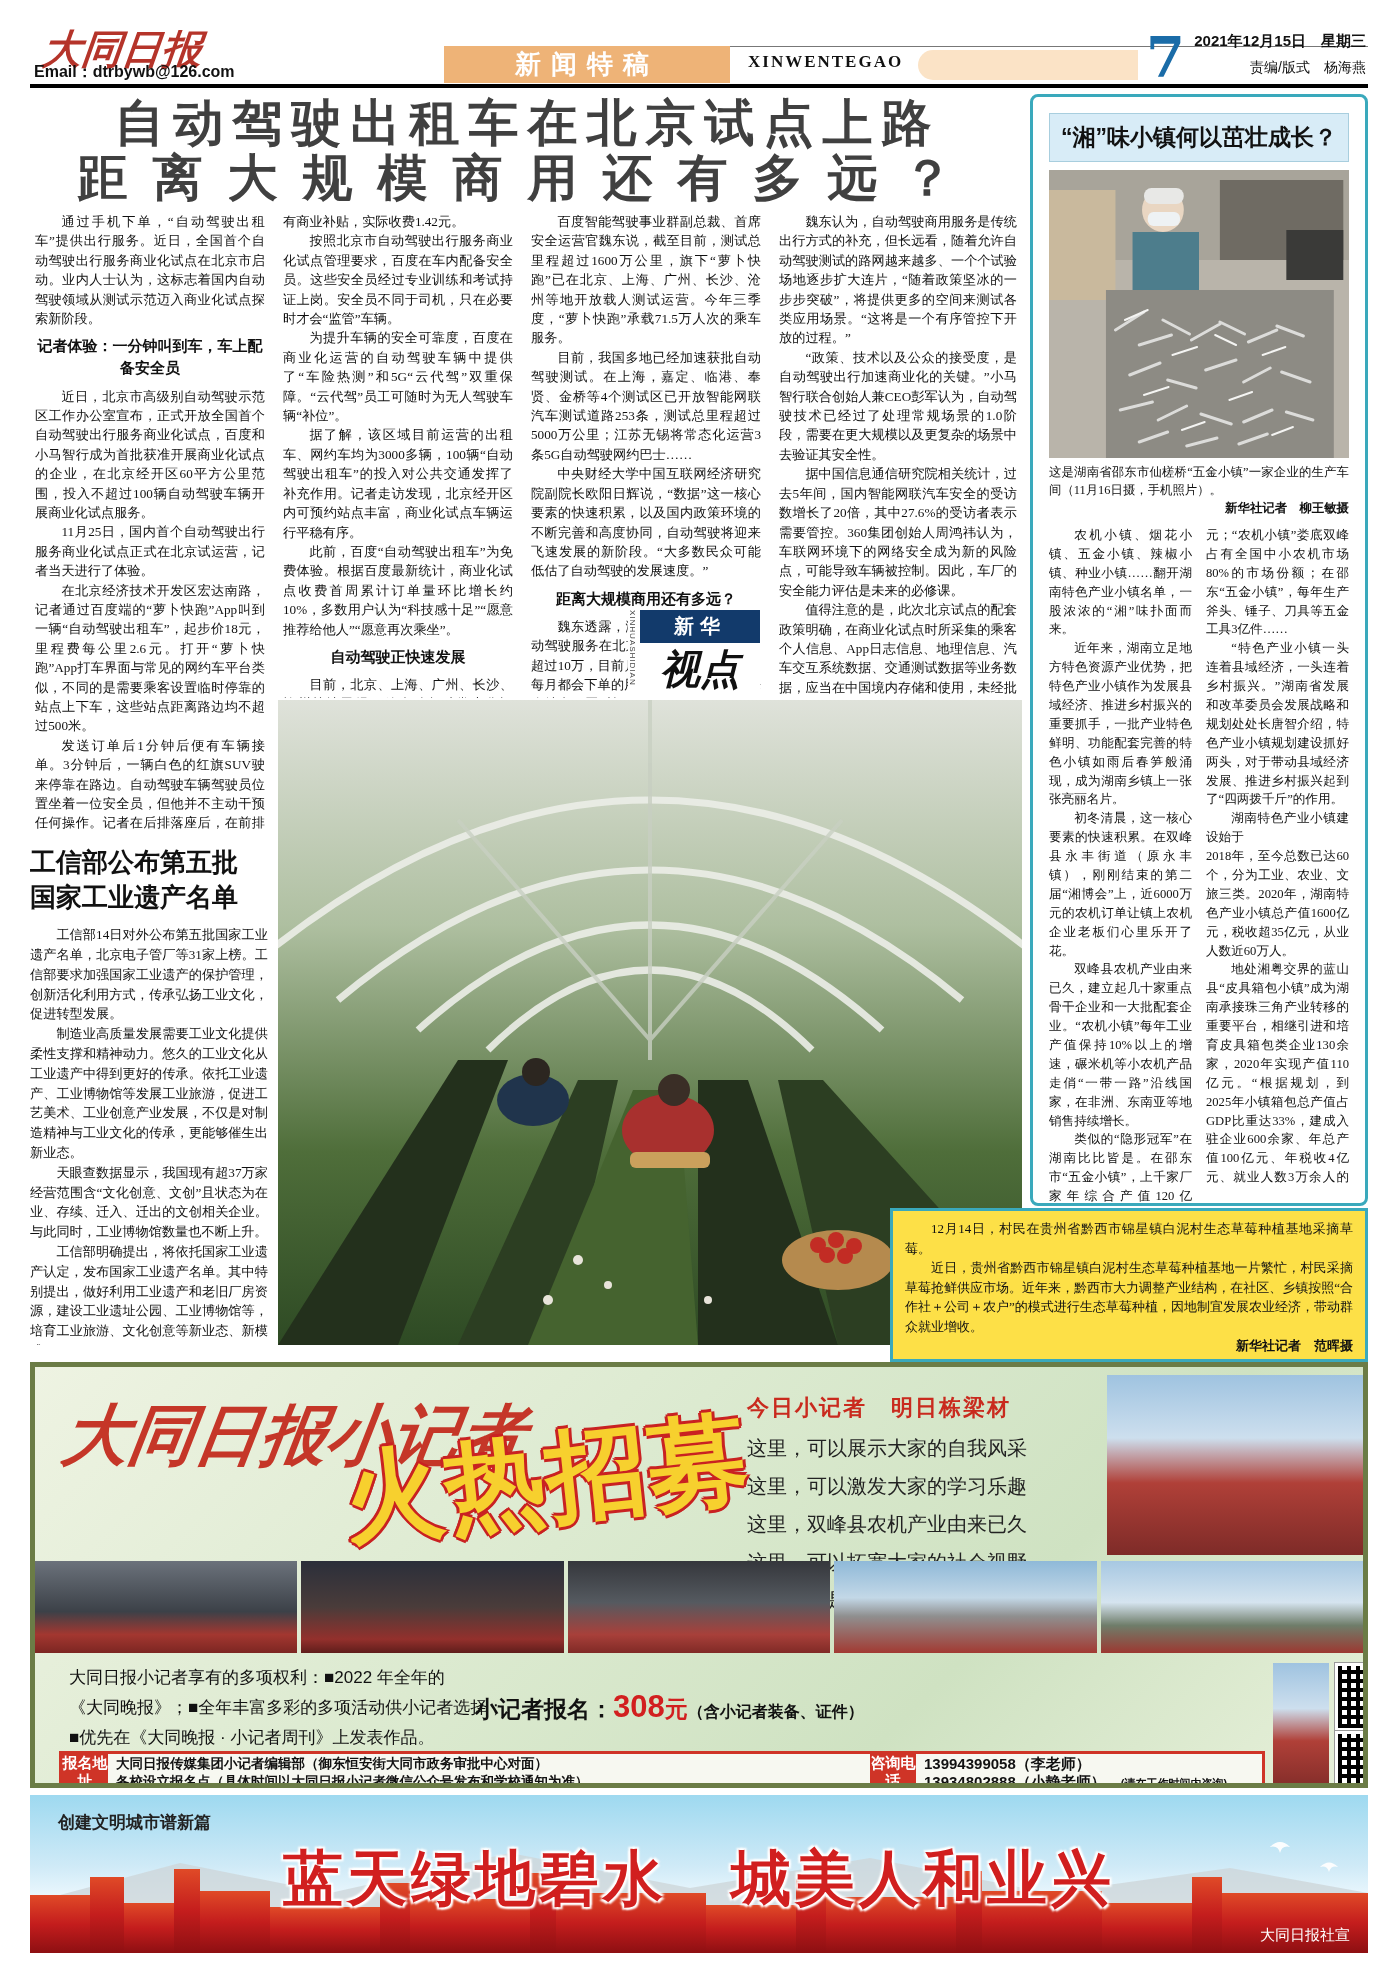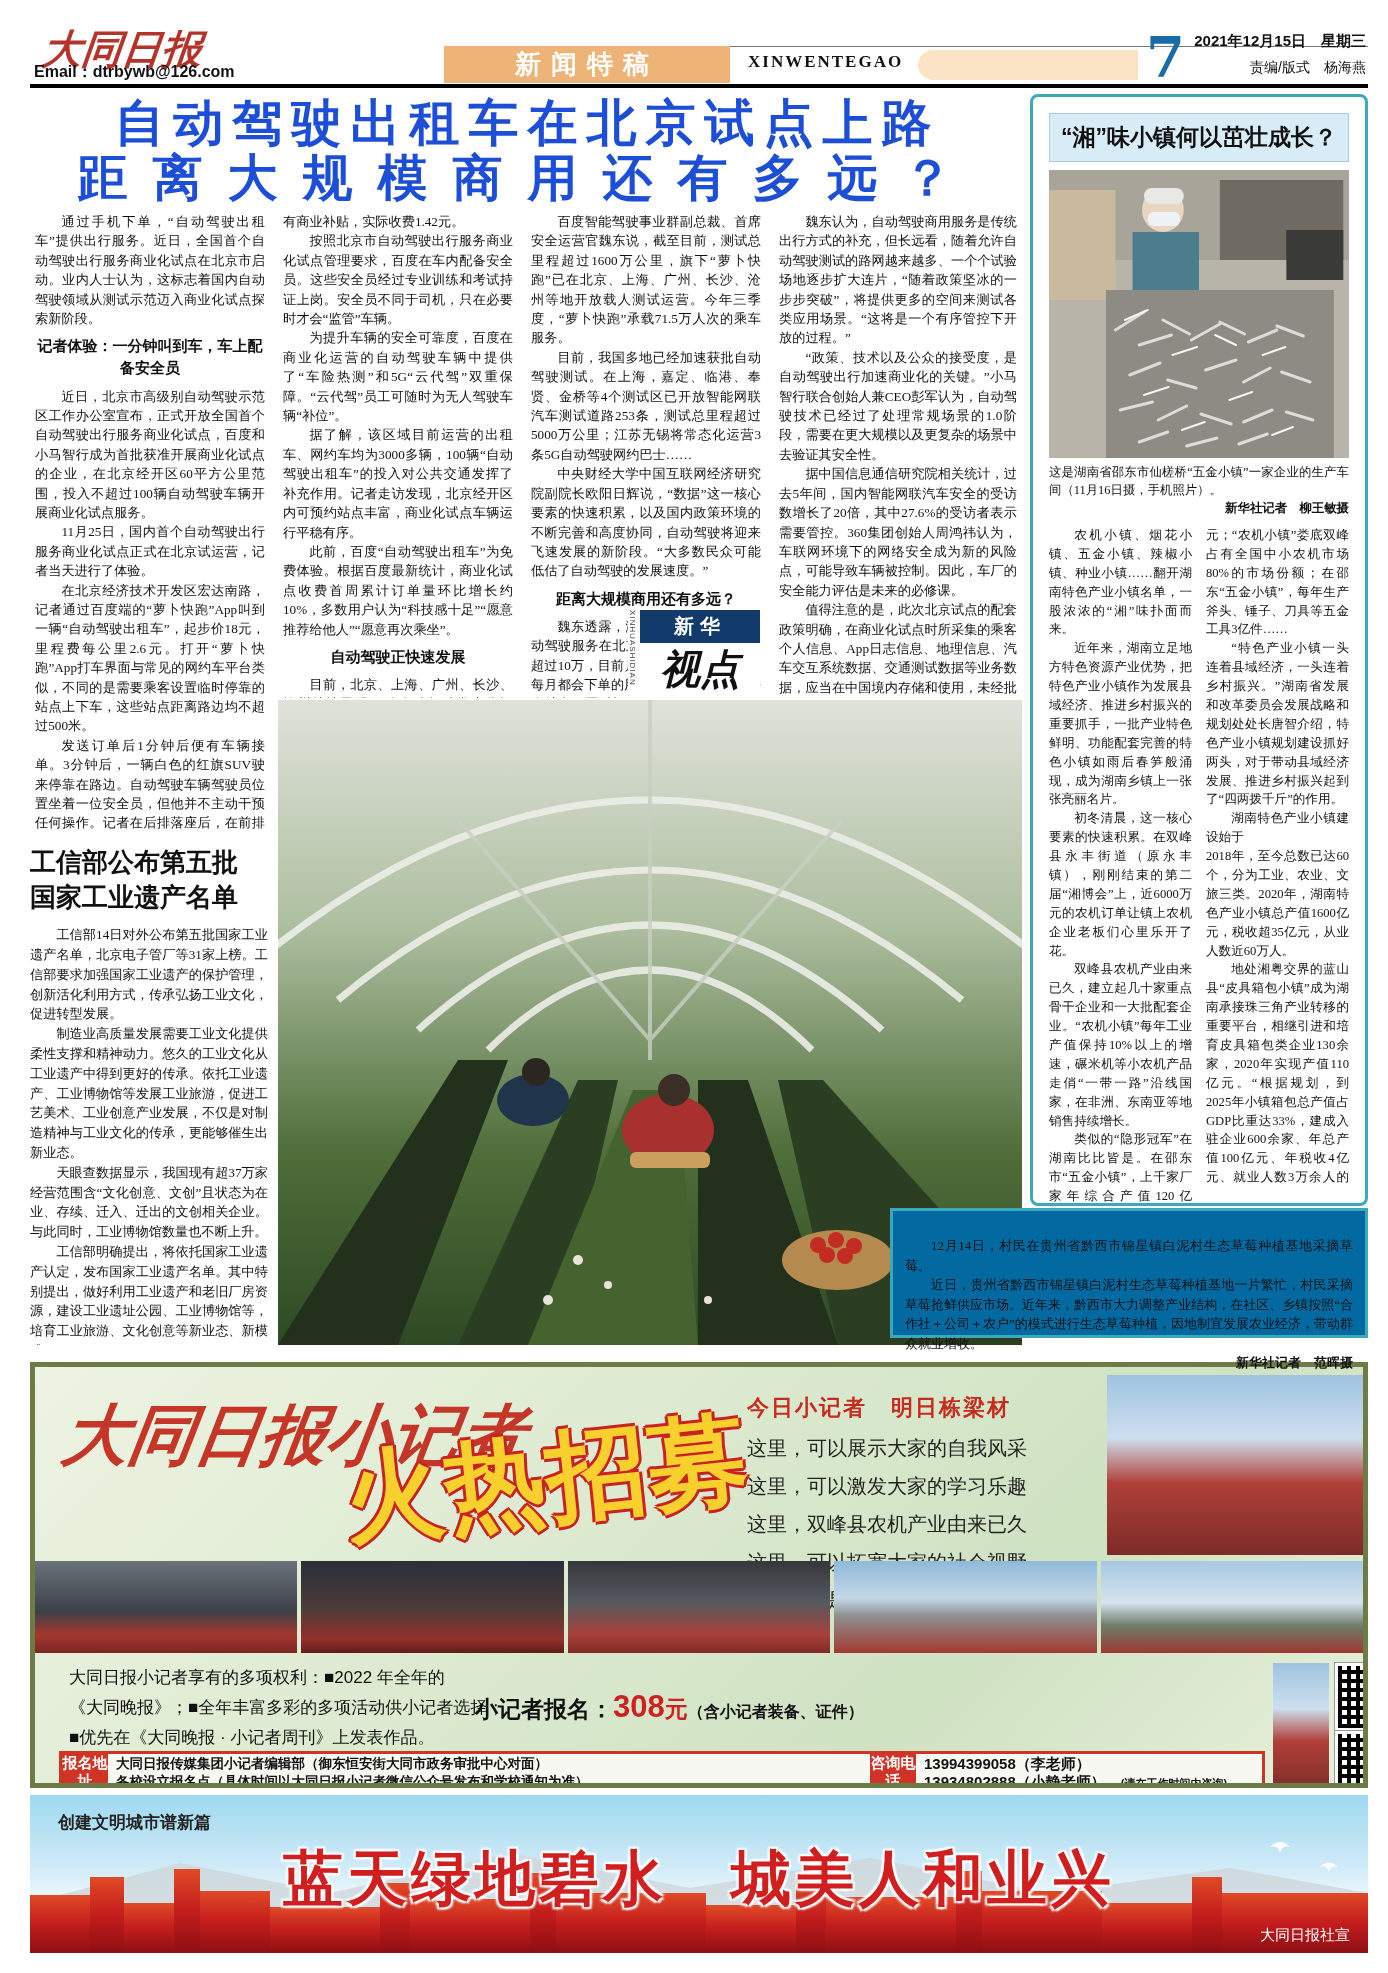--- a/index.html
+++ b/index.html
@@ -20,21 +20,21 @@
                   font-size:17px;letter-spacing:2px;}
   #peach-strip{left:918px;top:50px;width:220px;height:30px;background:#fbe3c6;border-radius:16px 0 0 16px;}
   #page-number{left:1146px;top:24px;font-size:56px;font-weight:bold;color:#1a6ca8;
                font-family:"DejaVu Serif",serif;}
   #date-block{left:1070px;top:32px;width:296px;text-align:right;font-family:"Liberation Sans",sans-serif;}
   #date-block .d1{font-size:15px;font-weight:bold;}
   #date-block .d2{font-size:14px;margin-top:8px;}
 
   
   #headline{left:35px;top:96px;width:985px;text-align:center;font-weight:900;
-            font-family:"Liberation Sans",sans-serif;color:#1d4ed8;}
+            font-family:"Liberation Sans",sans-serif;color:#404040;}
   #headline .h1{font-size:50px;line-height:55px;letter-spacing:9px;}
   #headline .h2{font-size:50px;line-height:55px;letter-spacing:25px;}
   .newscol{font-size:13.2px;line-height:1.47;overflow:hidden;text-align:justify;}
   .para{margin:0;text-align:justify;text-indent:2em;}
   .para.cont{text-indent:0;}
   .para.sub{text-indent:0;text-align:center;font-weight:bold;font-size:15px;margin:7px 0;
             font-family:"Liberation Sans",sans-serif;}
   #col1{left:35px;top:212px;width:230px;height:622px;}
   #col2{left:283px;top:212px;width:230px;height:486px;}
   #col3{left:531px;top:212px;width:230px;height:486px;}
@@ -64,22 +64,22 @@
   
   #ind-art{left:30px;top:845px;width:238px;height:500px;overflow:hidden;}
   #ind-art .hl{font-size:26px;line-height:1.35;font-weight:bold;font-family:"Liberation Serif",serif;
                margin-bottom:10px;}
   #ind-art .body{font-size:13.2px;line-height:1.5;}
 
   
   #big-photo{left:278px;top:700px;width:744px;height:645px;display:block;}
 
   
-  #straw-box{left:890px;top:1208px;width:478px;height:130px;border:3px solid #3aa9bc;background:#0369a1;
-             box-sizing:border-box;padding:25px 12px;font-size:13px;line-height:1.5;z-index:4;}
+  #straw-box{left:890px;top:1208px;width:478px;height:154px;border:3px solid #3aa9bc;background:#fde047;
+             box-sizing:border-box;padding:8px 12px;font-size:13px;line-height:1.5;z-index:4;}
   #straw-box .credit{display:block;text-align:right;font-weight:bold;}
 
   
   #ad{left:30px;top:1362px;width:1338px;height:426px;border:5px solid #6b7c46;box-sizing:border-box;
       background:linear-gradient(135deg,#eef3e2 0%,#dcead0 40%,#cfe2c2 70%,#e7f0da 100%);overflow:hidden;}
   #ad .script-title{position:absolute;left:28px;top:24px;font-family:"DejaVu Serif",serif;
       font-style:italic;font-weight:900;font-size:66px;color:#c53628;transform:skew(-8deg);}
   #ad .big-title{position:absolute;left:308px;top:46px;font-size:100px;font-weight:900;
       font-family:"Liberation Sans",sans-serif;color:#f7d02e;letter-spacing:2px;transform:rotate(-6deg);
       text-shadow:-3px 0 #c92222,3px 0 #c92222,0 -3px #c92222,0 3px #c92222,-2px -2px #c92222,2px 2px #c92222;}

